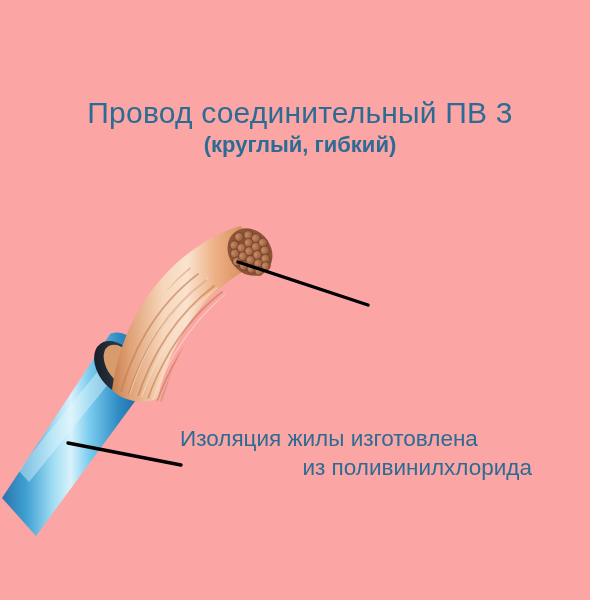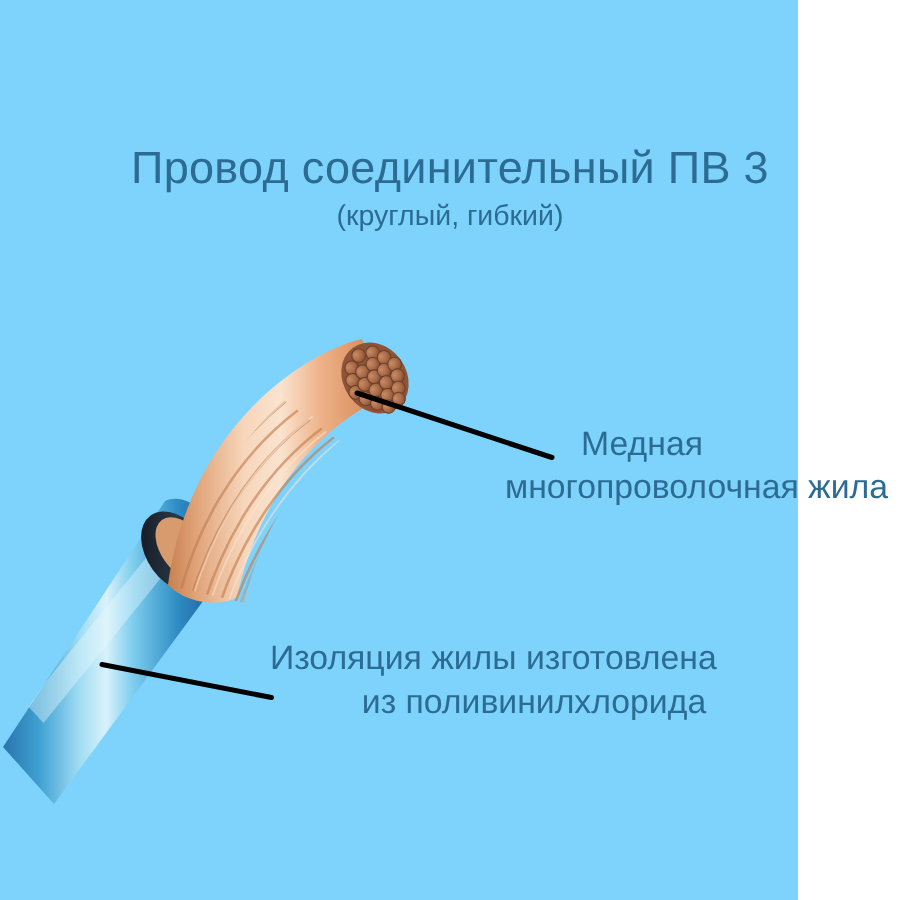--- a/index.html
+++ b/index.html
@@ -9,46 +9,46 @@
     background: #ffffff;
   }
   body {
     width: 600px;
     height: 600px;
     overflow: hidden;
     font-family: "Liberation Sans", "DejaVu Sans", sans-serif;
   }
   #page {
     position: relative;
-    width: 532px;
+    width: 590px;
     height: 600px;
-    background: #7dd3fc;
+    background: #fca5a5;
   }
 
   
   .title-block {
     position: absolute;
     left: 0;
     top: 96px;
     width: 600px;
     text-align: center;
   }
   .title {
     font-size: 30px;
     line-height: 34px;
     font-weight: 400;
     letter-spacing: 0.2px;
     color: #2c6c94;
     white-space: nowrap;
   }
   .subtitle {
     margin-top: 4px;
-    font-size: 19px;
+    font-size: 22px;
     line-height: 22px;
-    font-weight: 400;
+    font-weight: 700;
     color: #2c6c94;
     white-space: nowrap;
   }
 
   
   .callout {
     position: absolute;
     color: #2c6c94;
     font-size: 22.5px;
     line-height: 29px;
@@ -63,21 +63,21 @@
     width: 326px;
     text-align: right;
   }
   #callout-conductor .line1 { display: block; text-align: center; padding-right: 2px;}
   #callout-insulation {
     left: 180px;
     top: 424px;
     width: 370px;
     text-align: left;
   }
-  #callout-insulation .line2 { text-align: center; padding-right: 18px; }
+  #callout-insulation .line2 { text-align: right; padding-right: 18px; }
 
   
   #illustration {
     position: absolute;
     left: 0;
     top: 0;
     width: 600px;
     height: 600px;
   }
   svg { display: block; }
@@ -237,23 +237,19 @@
           <circle cx="-3.8" cy="20.8" r="4.4" fill="url(#gradStrand)"></circle>
           <circle cx="4.6" cy="20.6" r="4.4" fill="url(#gradStrand)"></circle>
         </g>
       </g>
 
       <line x1="238" y1="262" x2="368" y2="305" stroke="#000000" stroke-width="3.4" stroke-linecap="round"></line>
       <line x1="68" y1="443" x2="181" y2="465" stroke="#000000" stroke-width="3.4" stroke-linecap="round"></line>
     </svg>
   </div>
 
-  <div class="callout" id="callout-conductor">
-    <span class="line1">Медная</span>
-    <span class="line2">многопроволочная жила</span>
-  </div>
 
   <div class="callout" id="callout-insulation">
     <span class="line1">Изоляция жилы изготовлена</span>
     <span class="line2">из поливинилхлорида</span>
   </div>
 
 </div>
 
 </body></html>

